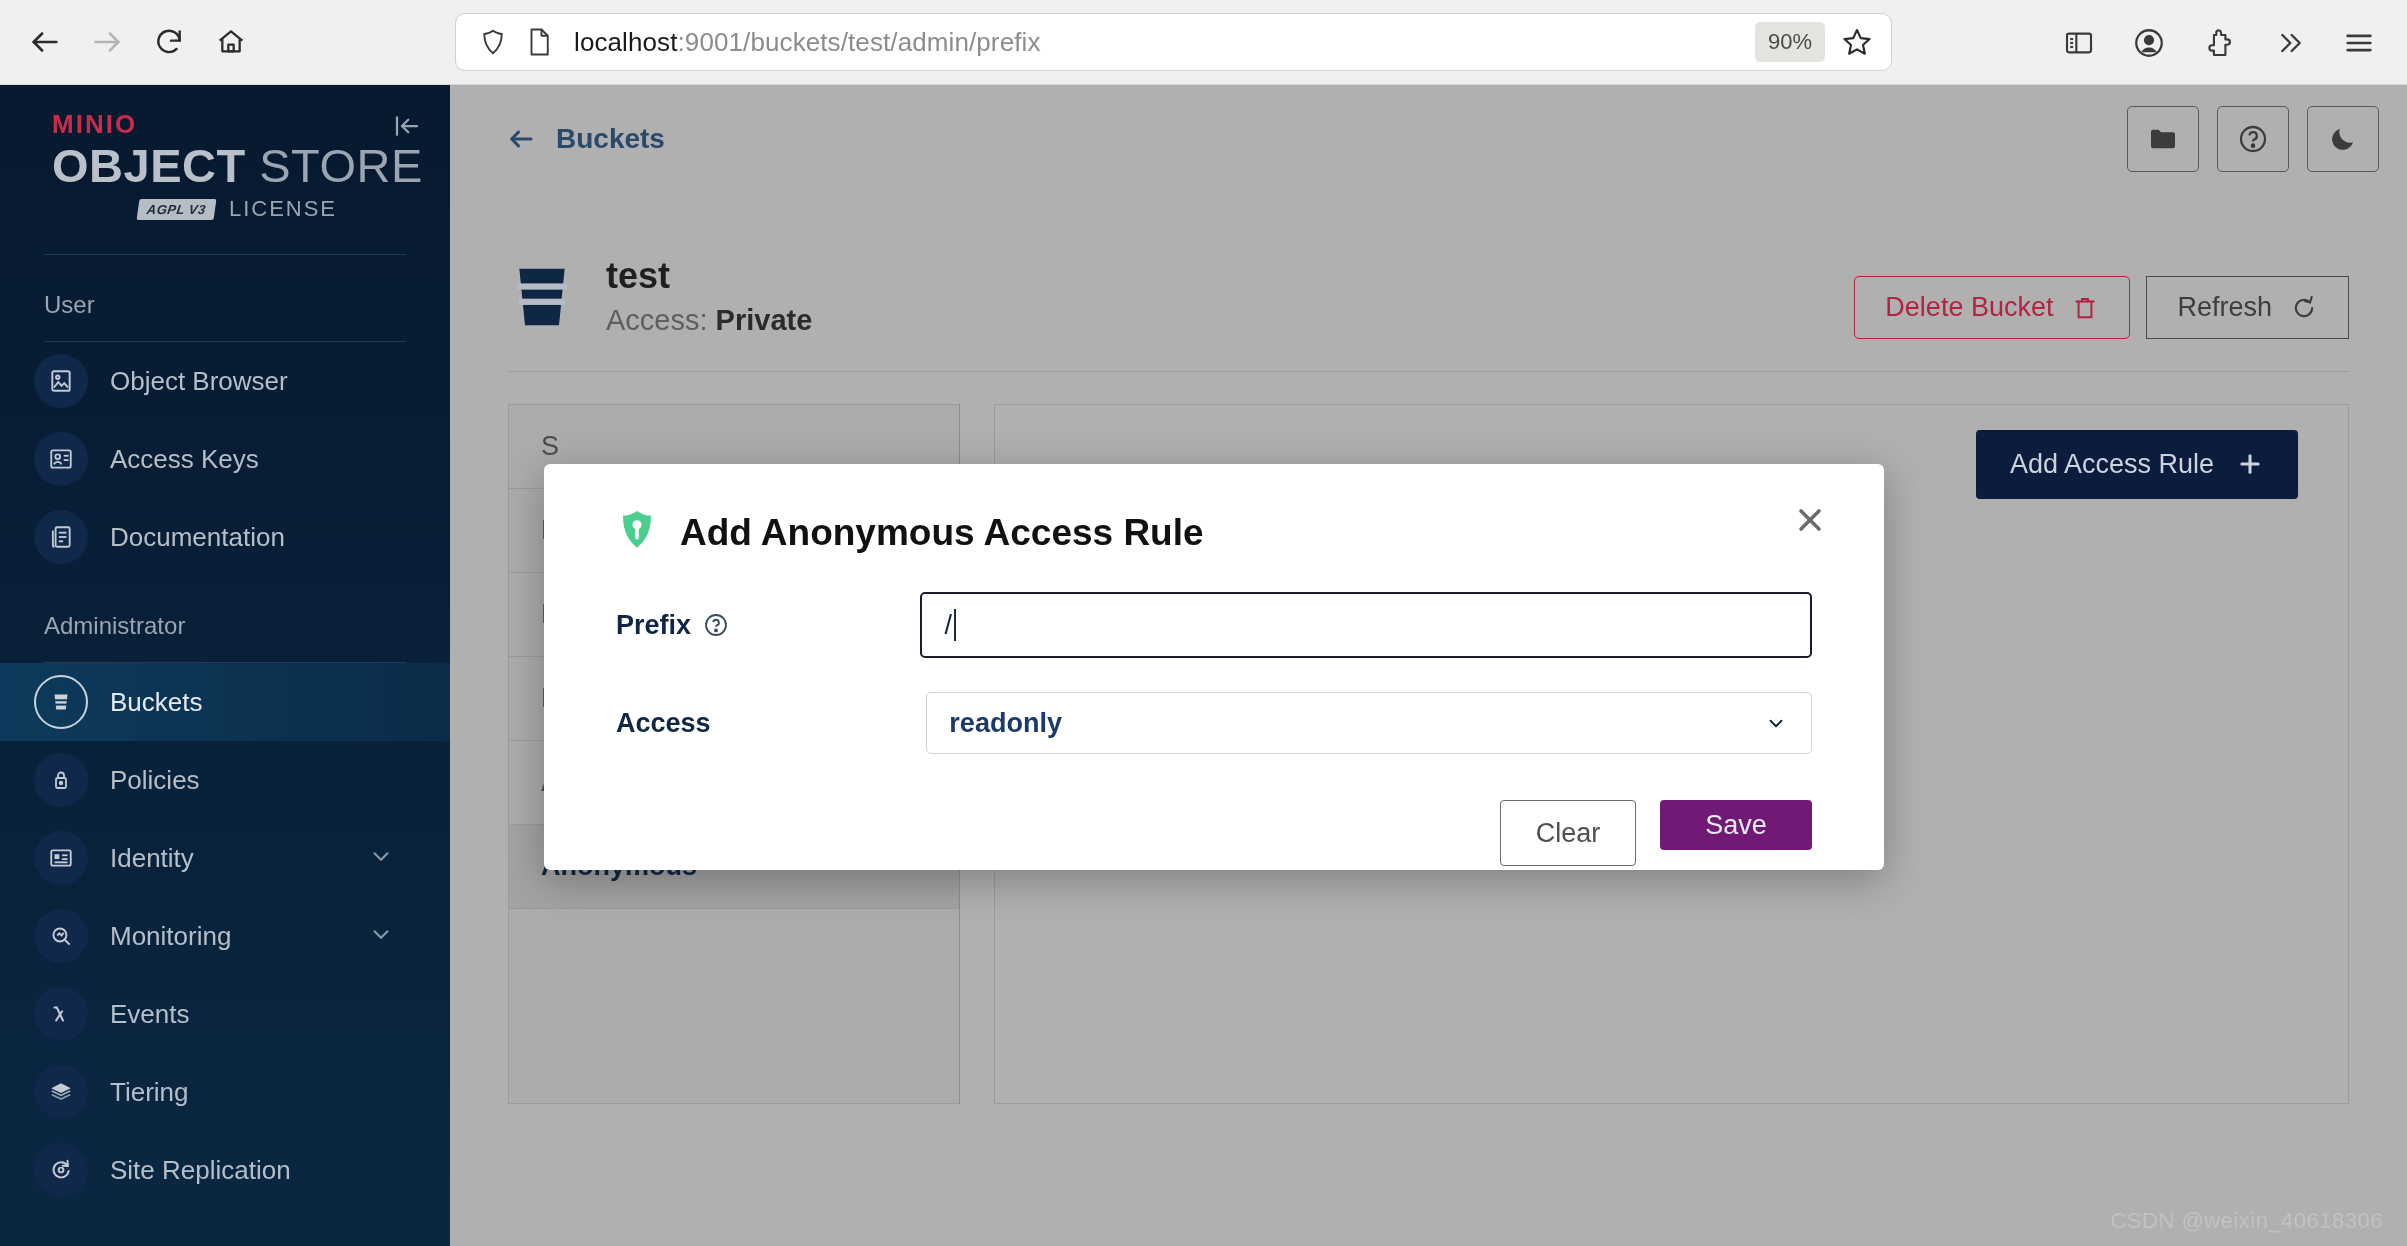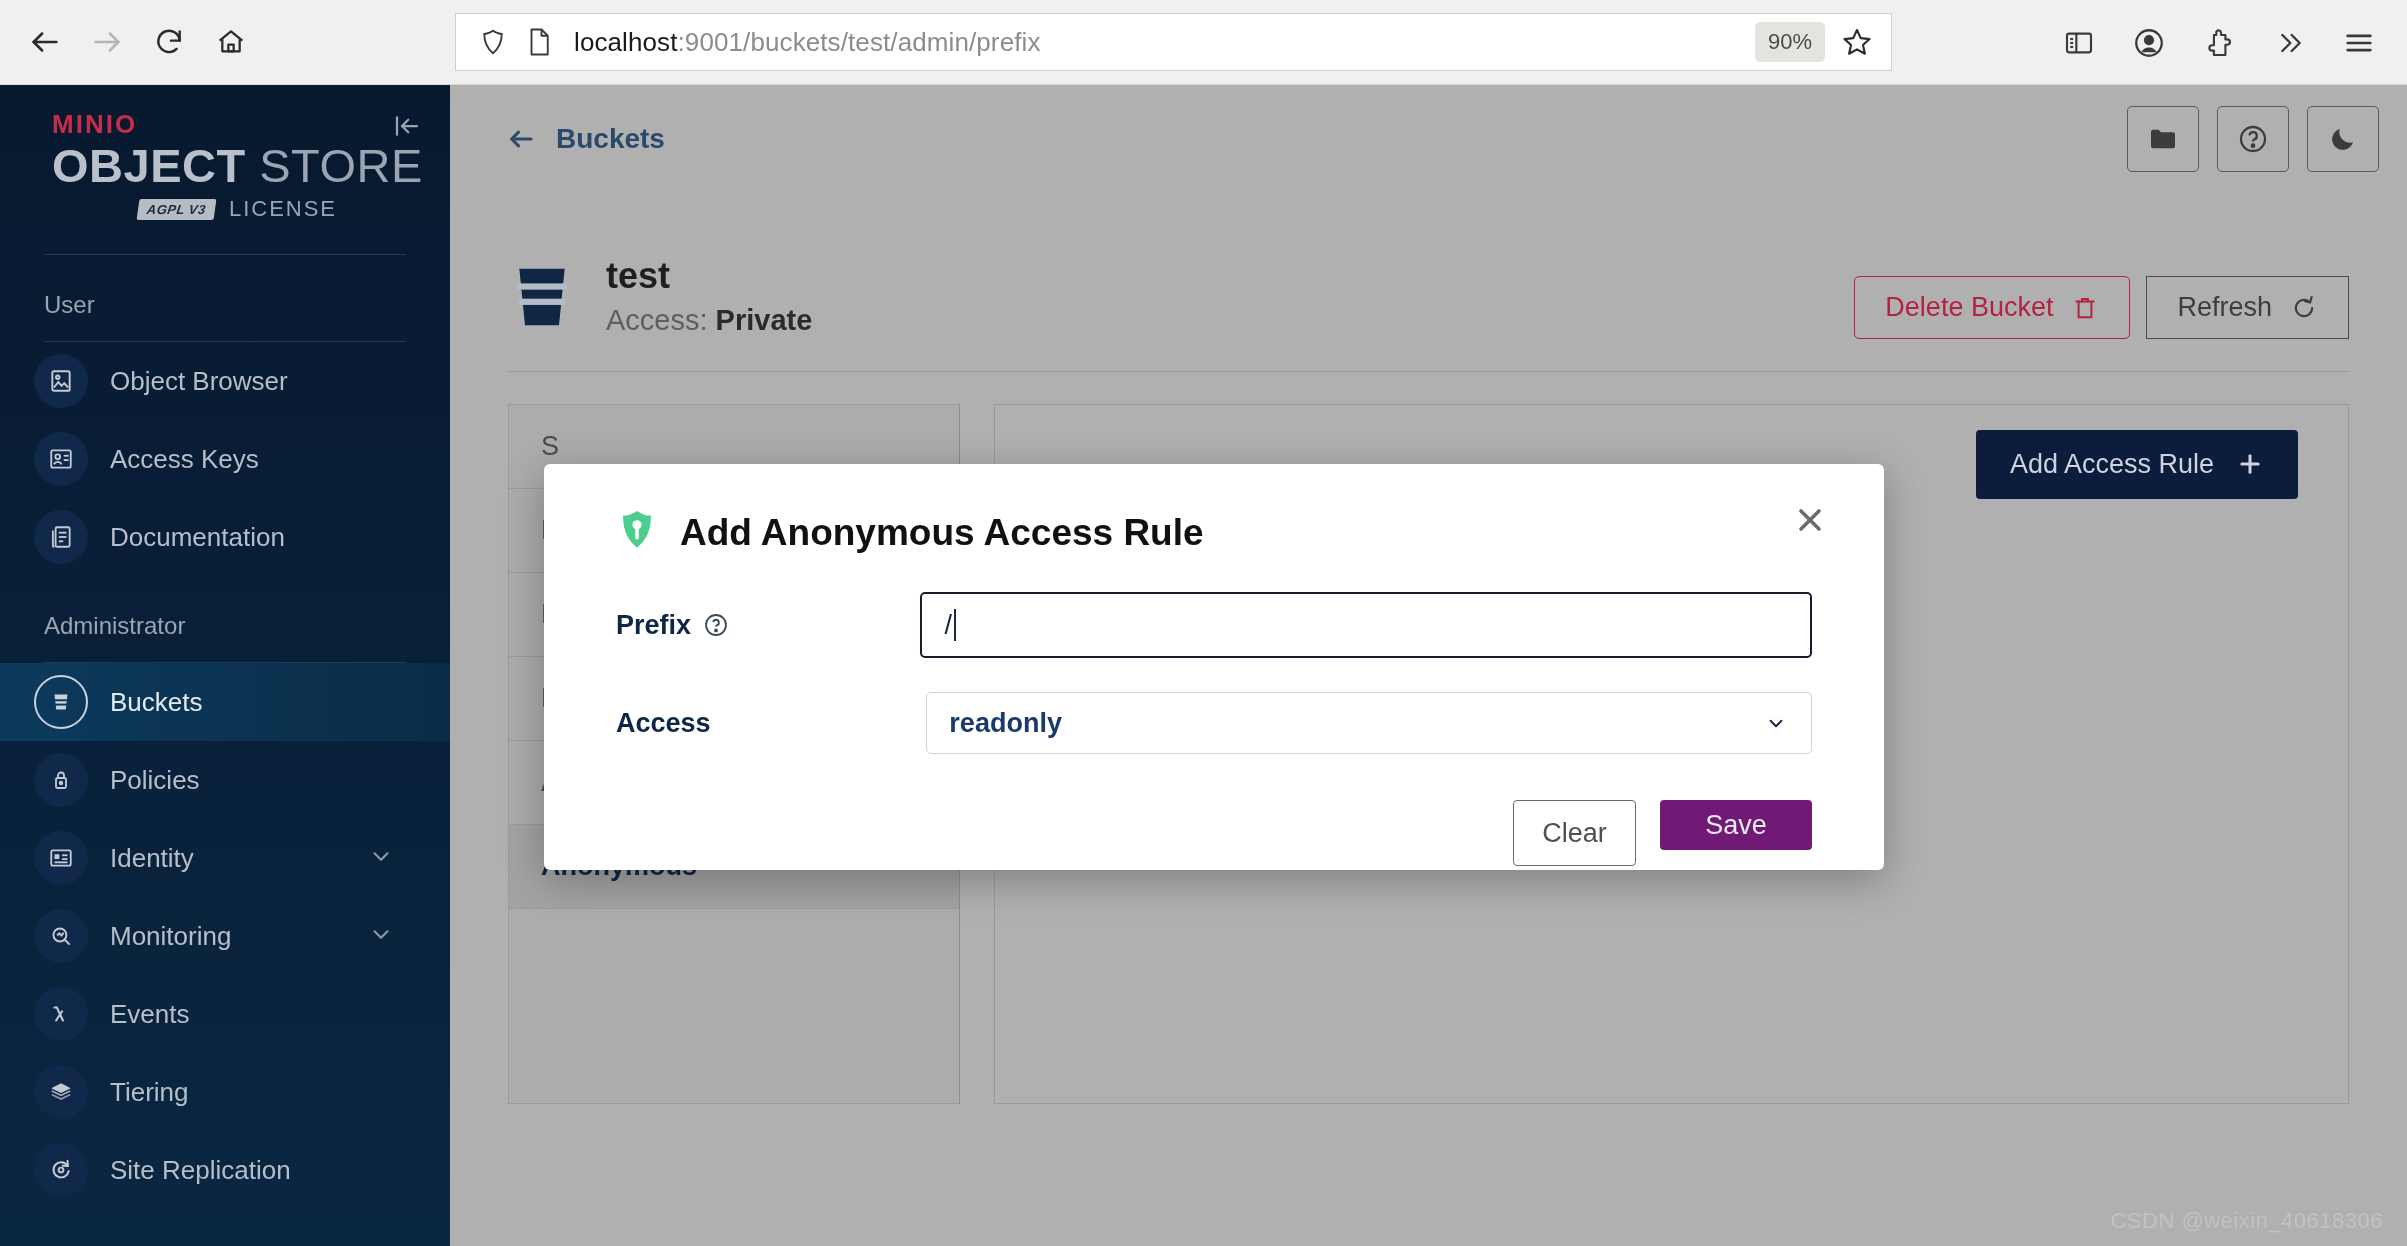--- a/index.html
+++ b/index.html
@@ -16,21 +16,21 @@
     border-bottom: 1px solid #d6d6d3;
   }
   .nav-btns { display: flex; align-items: center; gap: 0; padding-left: 14px; }
   .nav-btn {
     width: 62px; height: 62px; display: flex; align-items: center;
     justify-content: center; border-radius: 6px; cursor: pointer;
   }
   .nav-btn svg { display: block; }
   .url-bar {
     position: absolute; left: 455px; top: 13px; width: 1437px; height: 58px;
-    background: #ffffff; border: 1px solid #cfcfcc; border-radius: 0;
+    background: #ffffff; border: 1px solid #cfcfcc; border-radius: 10px;
     display: flex; align-items: center; padding: 0 10px 0 22px;
   }
   .url-icons { display: flex; align-items: center; gap: 18px; margin-right: 22px; }
   .url-text {
     flex: 1; font-size: 26px; color: #8c8c8c; letter-spacing: 0.1px;
     white-space: nowrap; overflow: hidden;
   }
   .url-text .host { color: #1a1a1a; }
   .zoom-badge {
     background: #e3e3e0; color: #4b4b4b; font-size: 22px;
@@ -210,21 +210,21 @@
     font-size: 27px; color: #1a3a6b; font-weight: bold; padding: 0 22px;
     font-family: "Liberation Sans", sans-serif; background: #fff;
     display: flex; align-items: center; justify-content: space-between;
     cursor: pointer;
     margin-left: 8px;
   }
   .modal-footer {
     display: flex; justify-content: flex-end; gap: 24px; margin-top: 46px;
   }
   .btn-clear {
-    width: 123px; height: 66px; border: 1px solid #6b6b6b; background: #fff;
+    width: 136px; height: 66px; border: 1px solid #6b6b6b; background: #fff;
     color: #4e4e4e; font-size: 27px; border-radius: 4px; cursor: pointer;
     font-family: "Liberation Sans", sans-serif;
   }
   .btn-save {
     width: 152px; height: 50px; background: #701a75; border: none;
     color: #e8ebf0; font-size: 27px; border-radius: 4px; cursor: pointer;
     font-family: "Liberation Sans", sans-serif;
   }
 
   .watermark {

